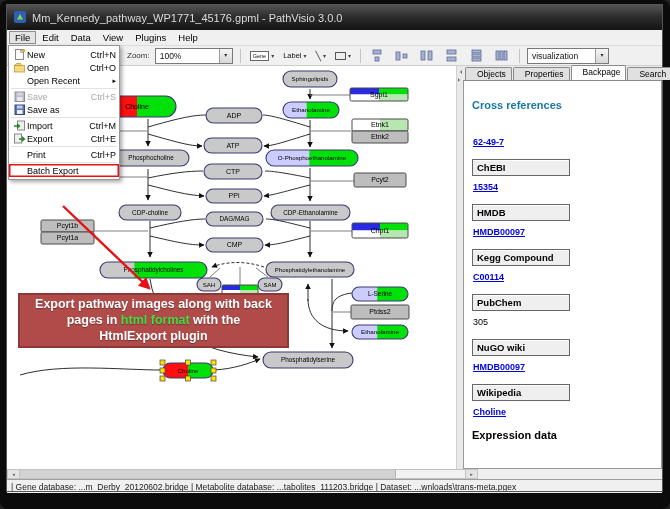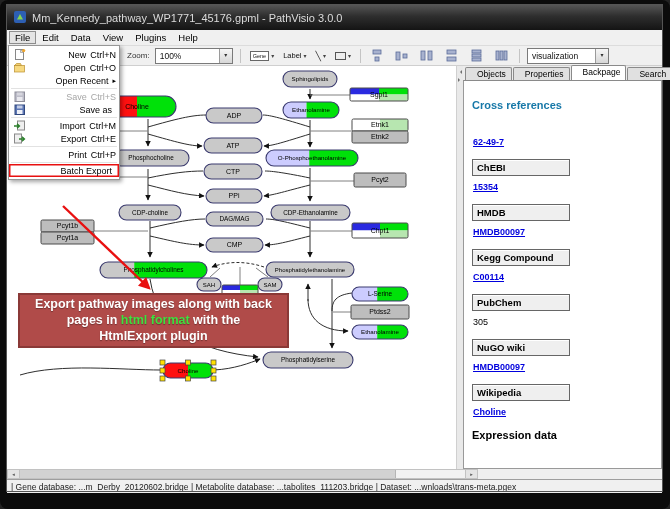--- a/index.html
+++ b/index.html
@@ -61,21 +61,21 @@
   .hs-btn.right{border-right:none;border-left:1px solid #c2c2c2;margin-left:auto;}
   .hs-thumb{width:375px;height:100%;background:#d2d2d2;border-right:1px solid #b5b5b5;}
   .statusbar{height:13px;border-top:1px solid #9e9e9e;background:#f0f0f0;font-size:8.5px;color:#1a1a1a;
              display:flex;align-items:center;padding-left:4px;white-space:nowrap;overflow:hidden;}
 
   
   .filemenu{position:absolute;left:1px;top:40px;width:112px;background:#fff;border:1px solid #979797;
             box-shadow:2px 2px 4px rgba(0,0,0,.35);z-index:5;font-size:9px;padding:2px 0;box-sizing:border-box;}
   .fm-row{display:flex;align-items:center;height:13px;padding:0 3px 0 2px;position:relative;}
   .fm-ic{width:16px;height:12px;flex:0 0 auto;display:flex;align-items:center;justify-content:center;}
-  .fm-label{flex:1;color:#000;text-align:right;}
+  .fm-label{flex:1;color:#000;}
   .fm-short{color:#000;margin-left:4px;}
   .fm-sub{font-size:7px;color:#000;}
   .fm-row.disabled .fm-label,.fm-row.disabled .fm-short{color:#a6a6a6;}
   .fm-row.danger{box-shadow:inset 0 0 0 1.5px #e81010;}
   .fm-sep{height:1px;background:#e2e2e2;margin:1px 2px;}
 
   
   .callout{position:absolute;left:11px;top:227px;width:271px;height:55px;background:#b04b49;border:2px solid #8a3937;
            box-sizing:border-box;color:#fff;font-weight:bold;font-size:12.5px;text-align:center;line-height:16px;
            padding-top:1px;text-shadow:0 1px 1px rgba(0,0,0,.35);z-index:3;}

